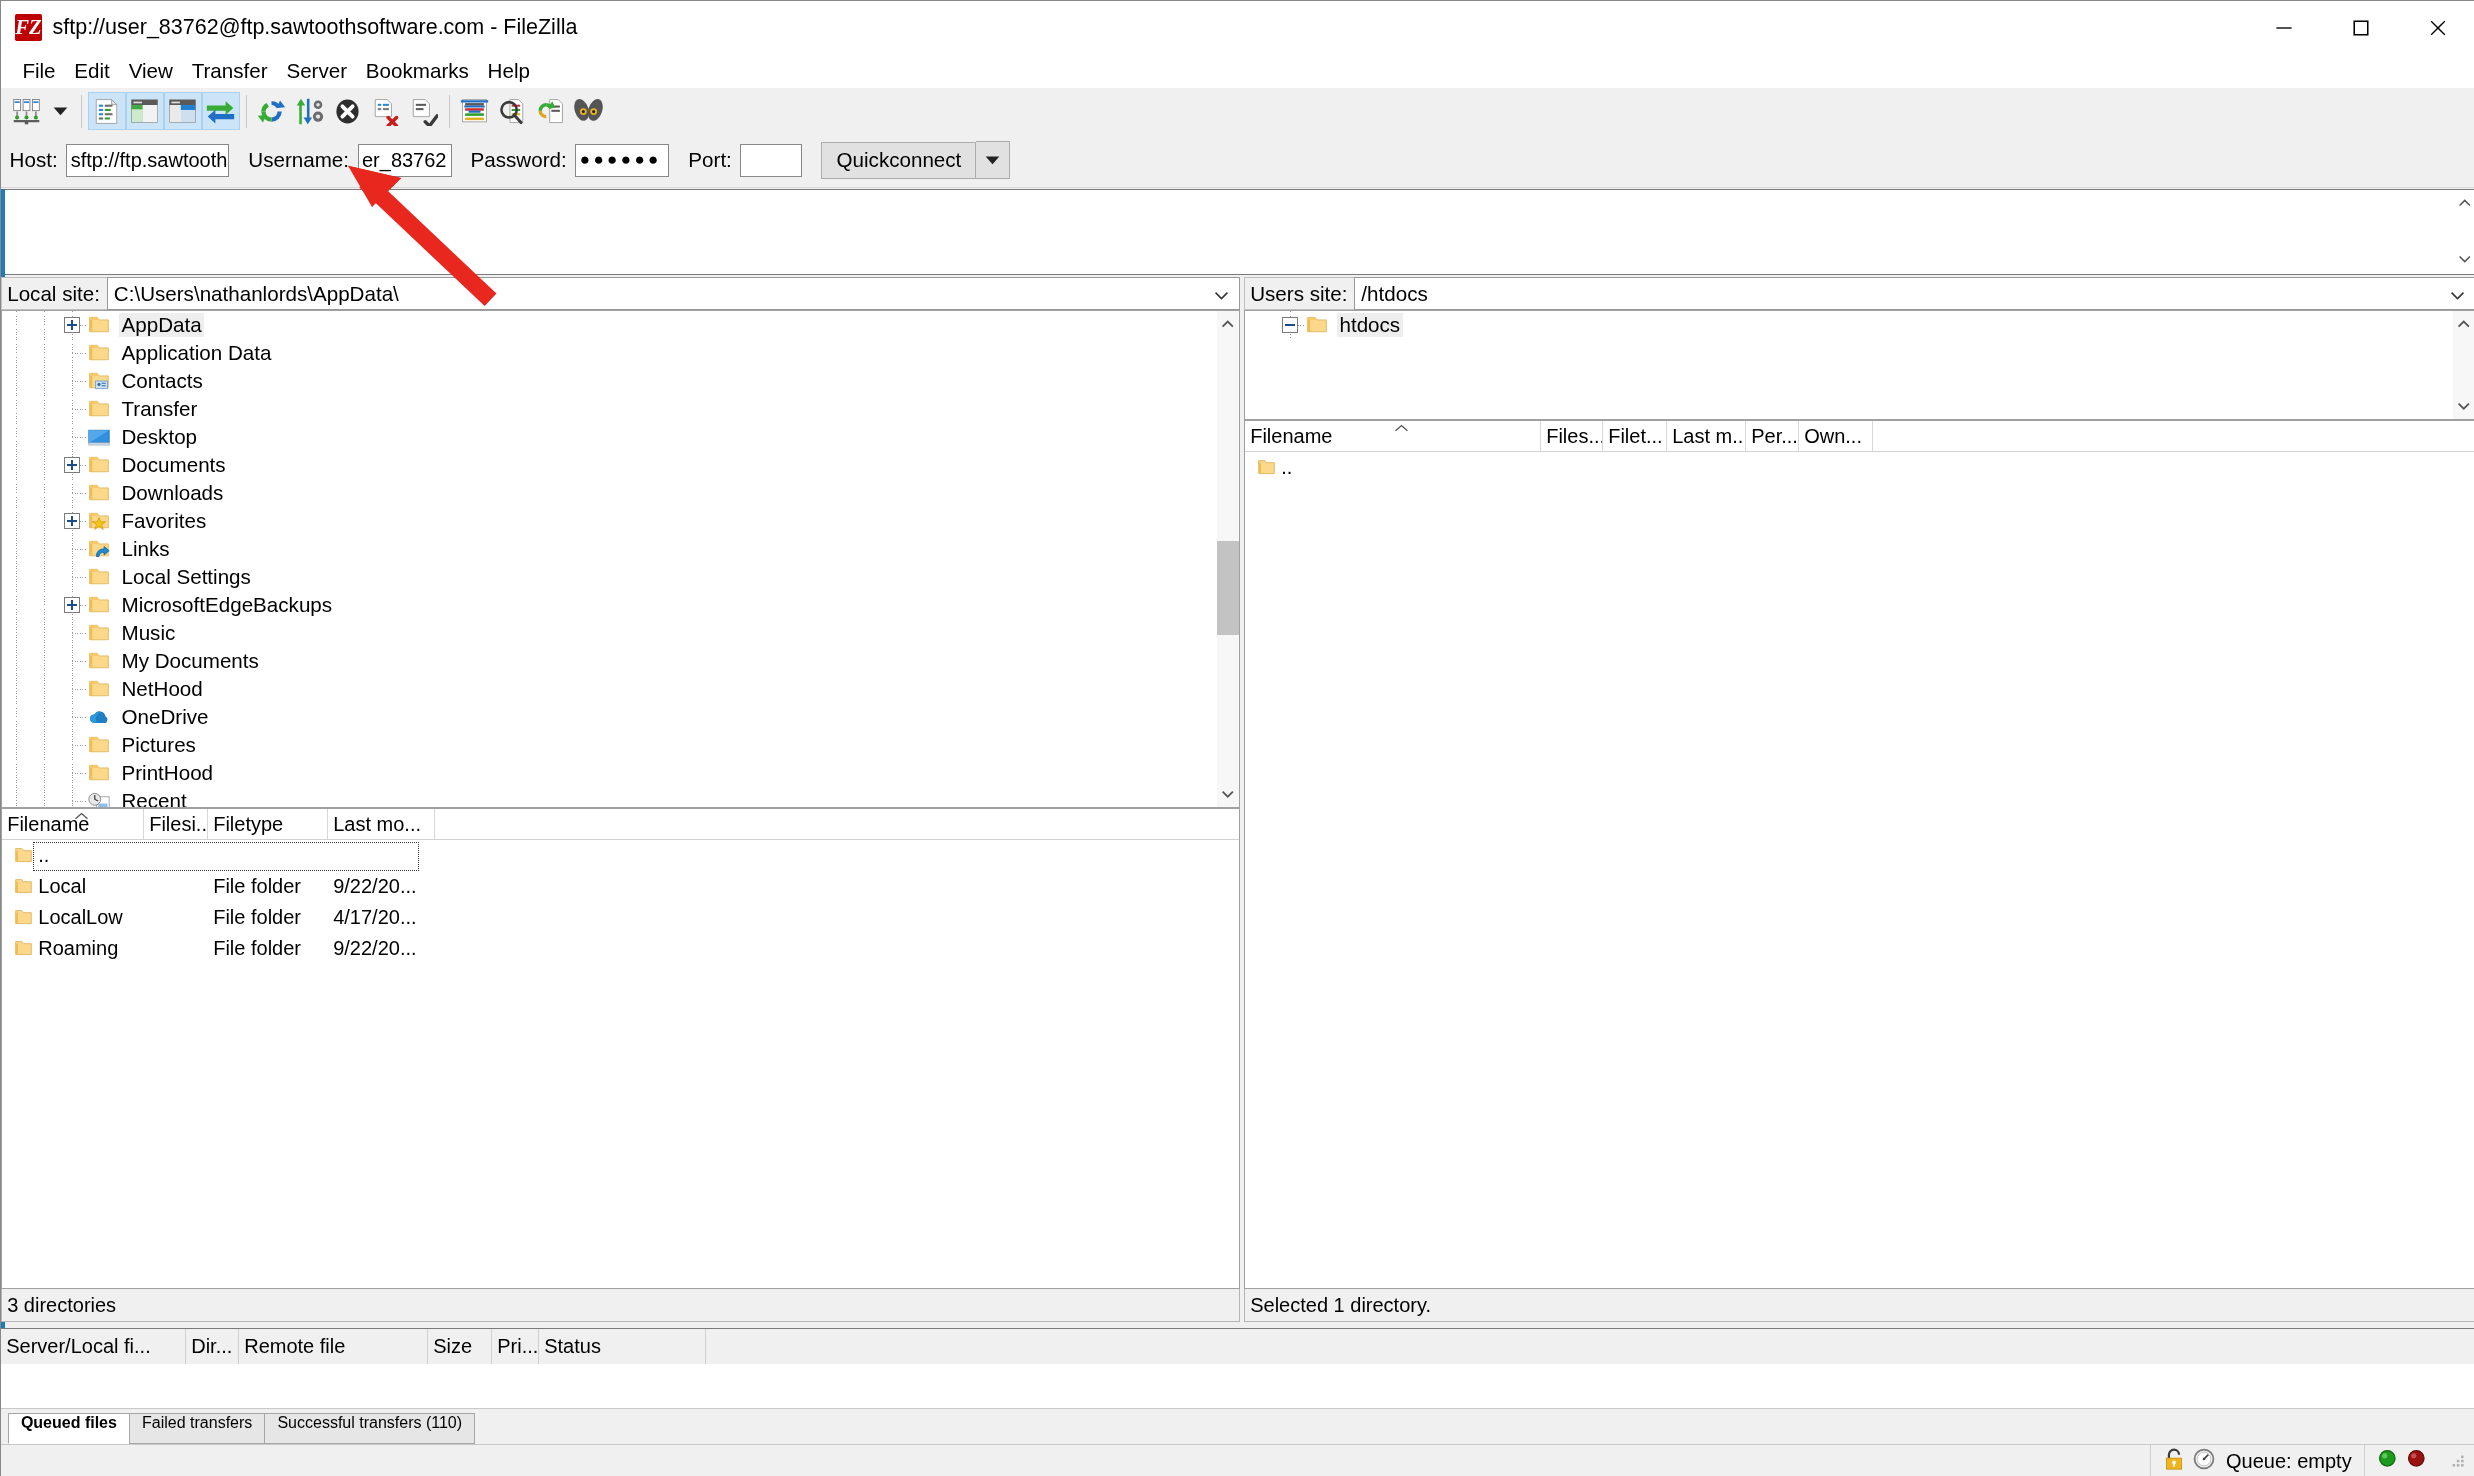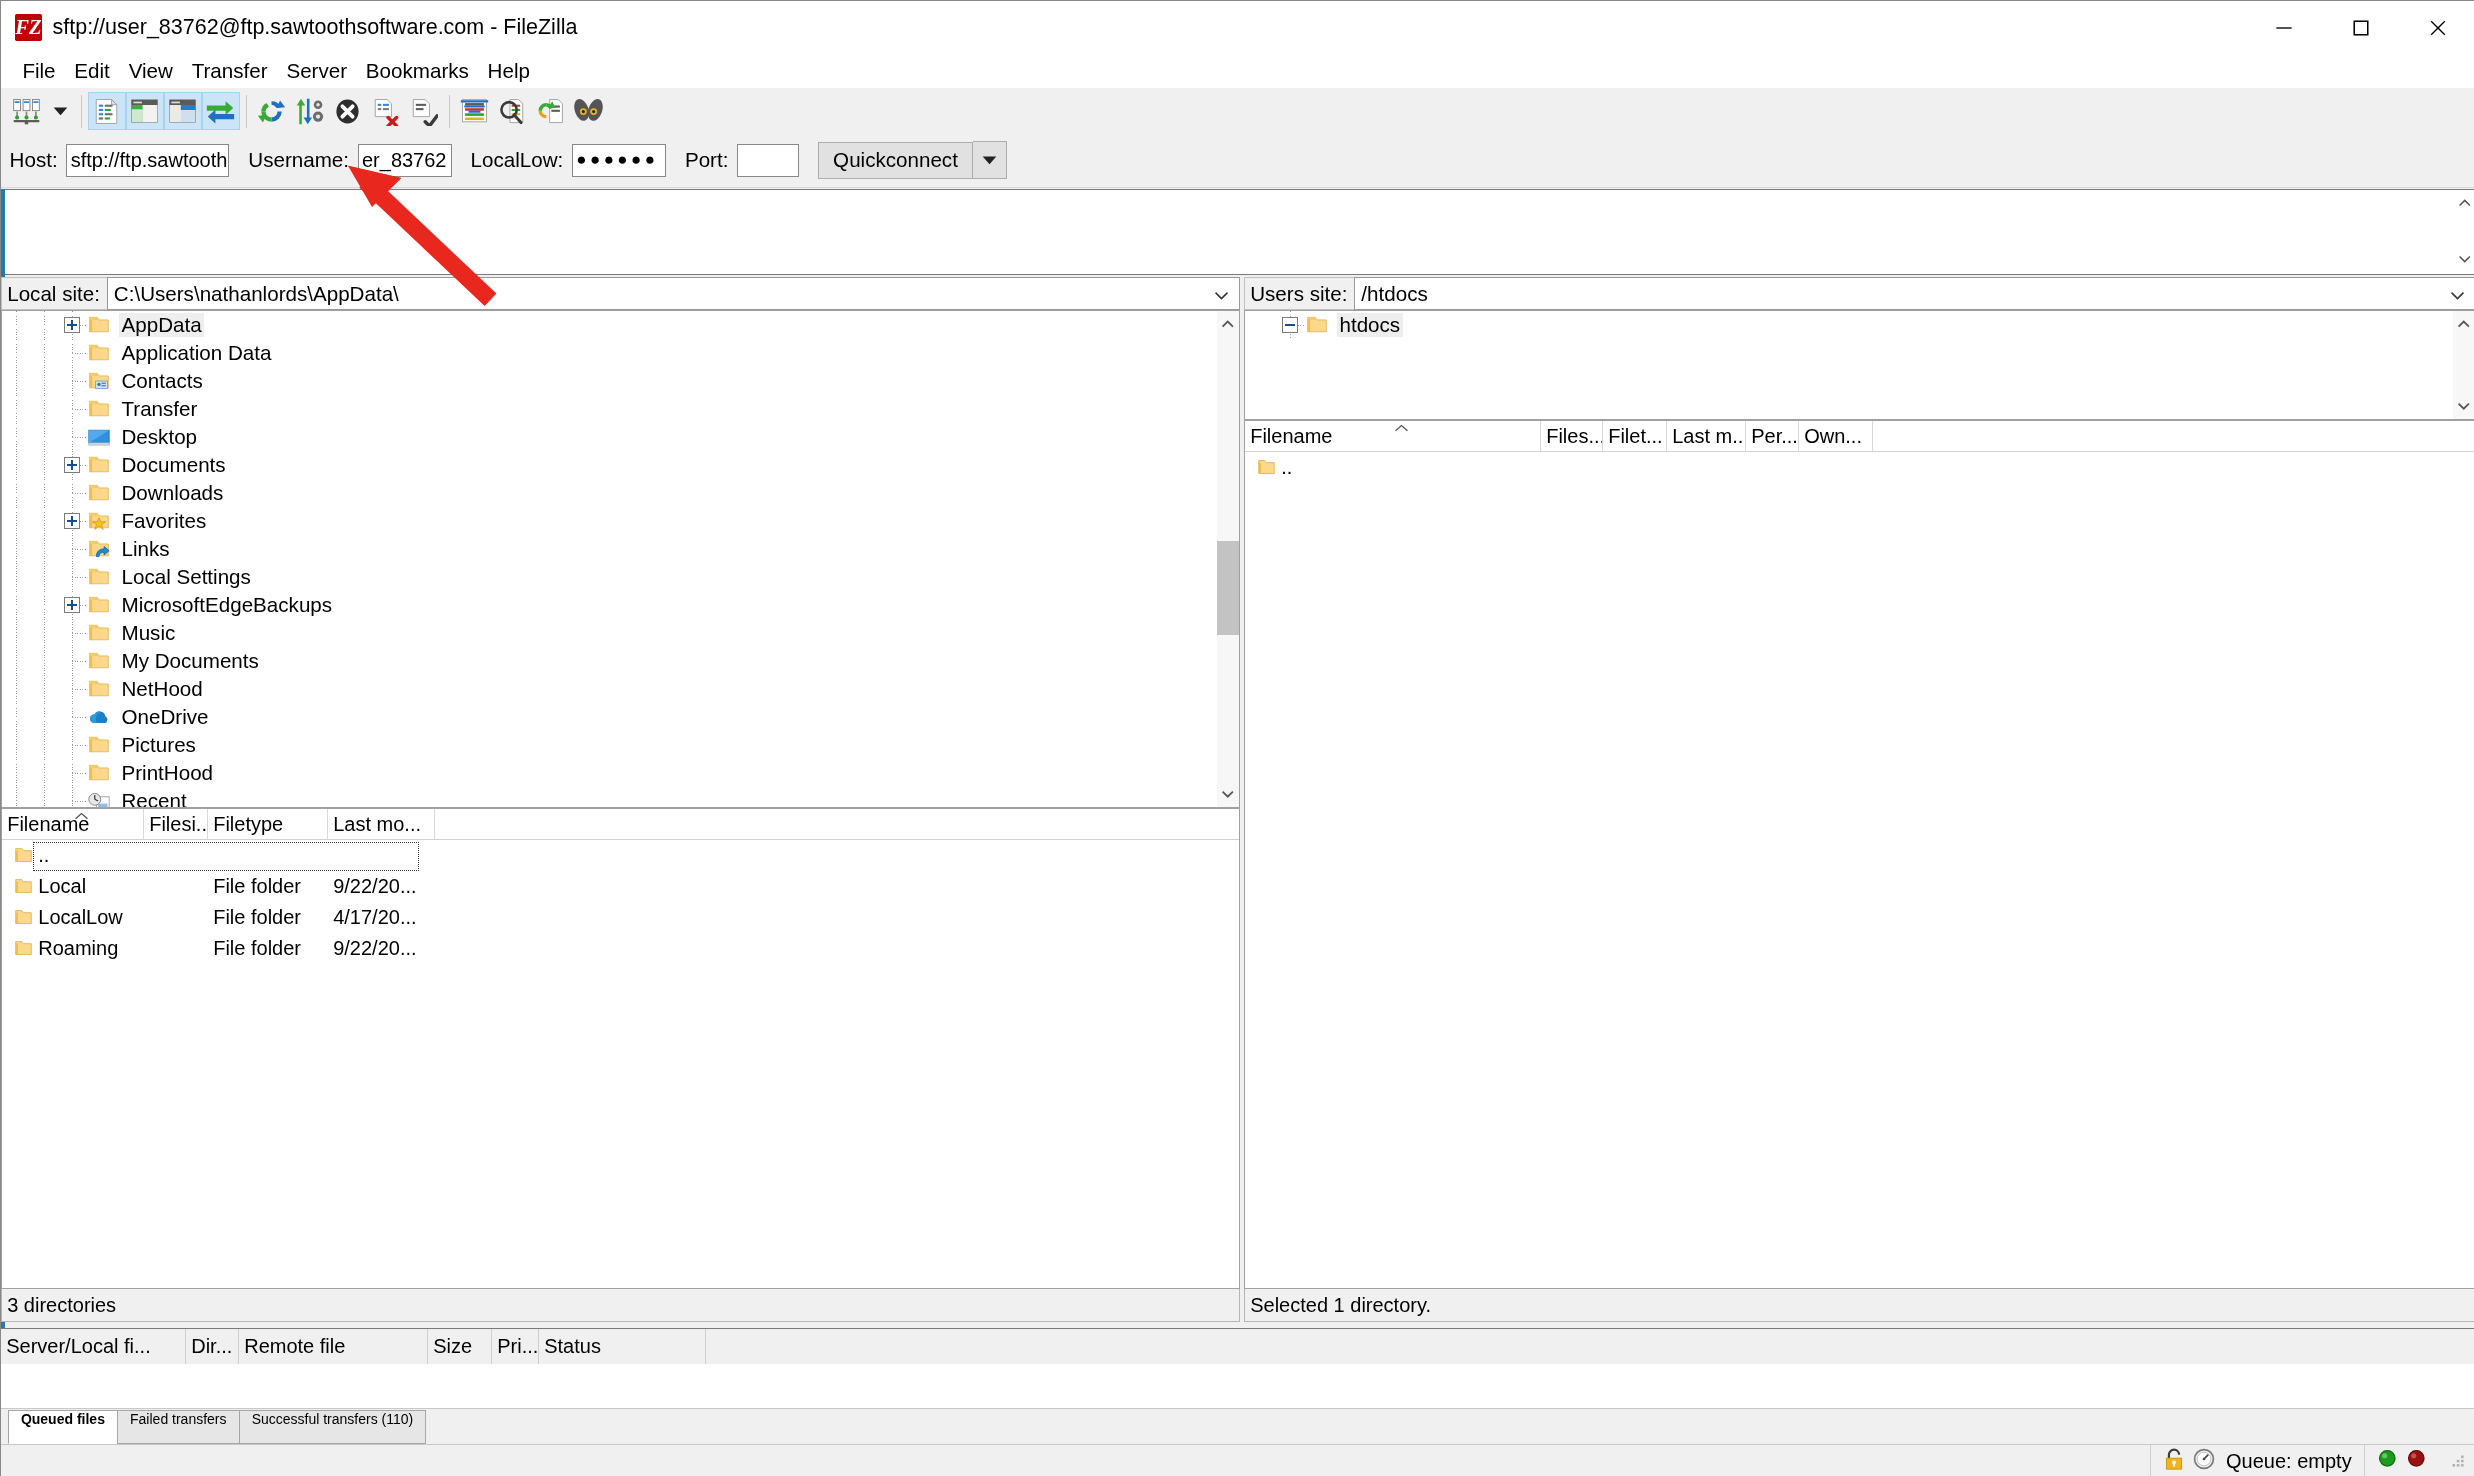--- a/index.html
+++ b/index.html
@@ -335,23 +335,23 @@
     width: 2475px; height: 36px;
     background: #f0f0f0;
     display: flex; align-items: flex-end;
     padding-left: 6.9px;
     border-top: 0.9px solid #c8c8c8;
   }
   .qtab {
     height: 31px;
     border: 0.9px solid #a6a6a6;
     background: #e6e6e6;
-    font-size: 14px; color: #000;
-    display: flex; align-items: flex-end;
-    padding: 16px 12px;
+    font-size: 16px; color: #000;
+    display: flex; align-items: flex-start;
+    padding: 0 12px;
     margin-right: -0.9px;
   }
   .qtab.active { background: #ffffff; font-weight: bold; border-bottom-color: #ffffff; }
 
   
   .statusbar {
     position: absolute; top: 1443px; left: 0;
     width: 2475px; height: 33px;
     background: #f0f0f0;
     border-top: 0.9px solid #c8c8c8;
@@ -590,21 +590,21 @@
 
   </div>
 
   <div class="qbar">
     <div class="qlabel">Host:</div>
     <div class="qinput" id="q-host">sftp://ftp.sawtooth</div>
 
     <div class="qlabel">Username:</div>
     <div class="qinput" id="q-user">er_83762</div>
 
-    <div class="qlabel">LocalLow:</div>
+    <div class="qlabel">Password:</div>
     <div class="qinput" id="q-pass">●●●●●●</div>
 
     <div class="qlabel">Port:</div>
     <div class="qinput" id="q-port"></div>
 
     <div class="qconnect">Quickconnect</div>
     <div class="qconnect-arrow">
       <svg width="17" height="12" viewBox="0 0 20 14">
           <polygon points="2,3 18,3 10,12" fill="#222"></polygon>
         </svg>

